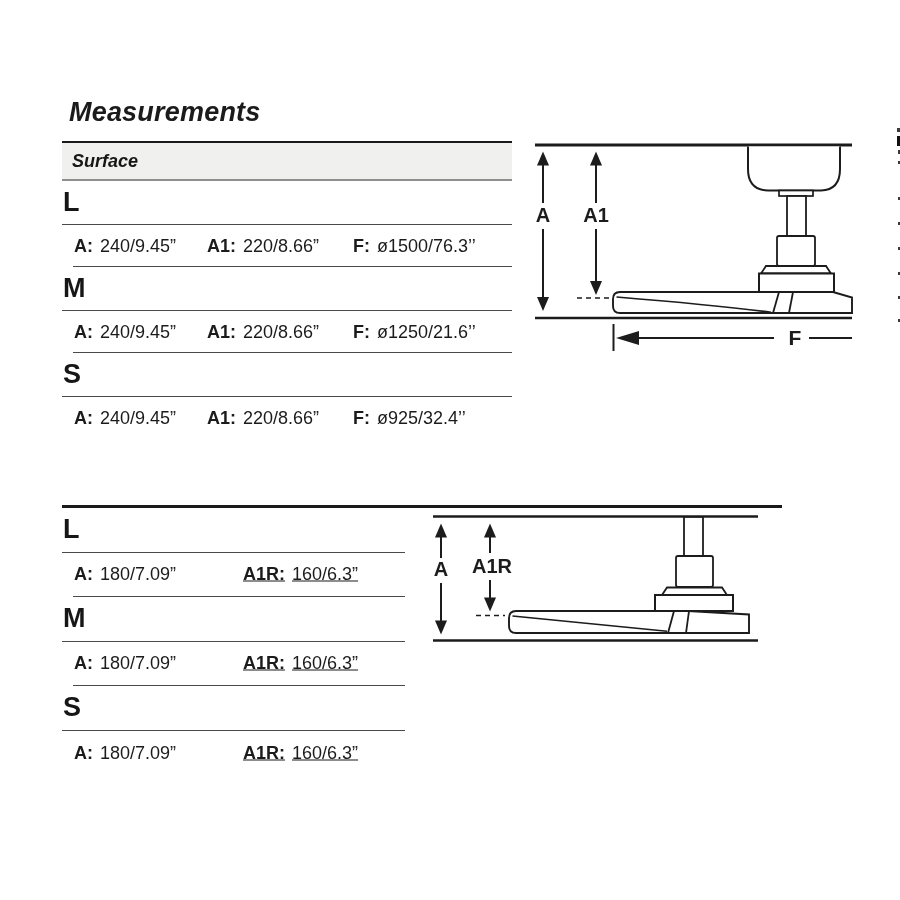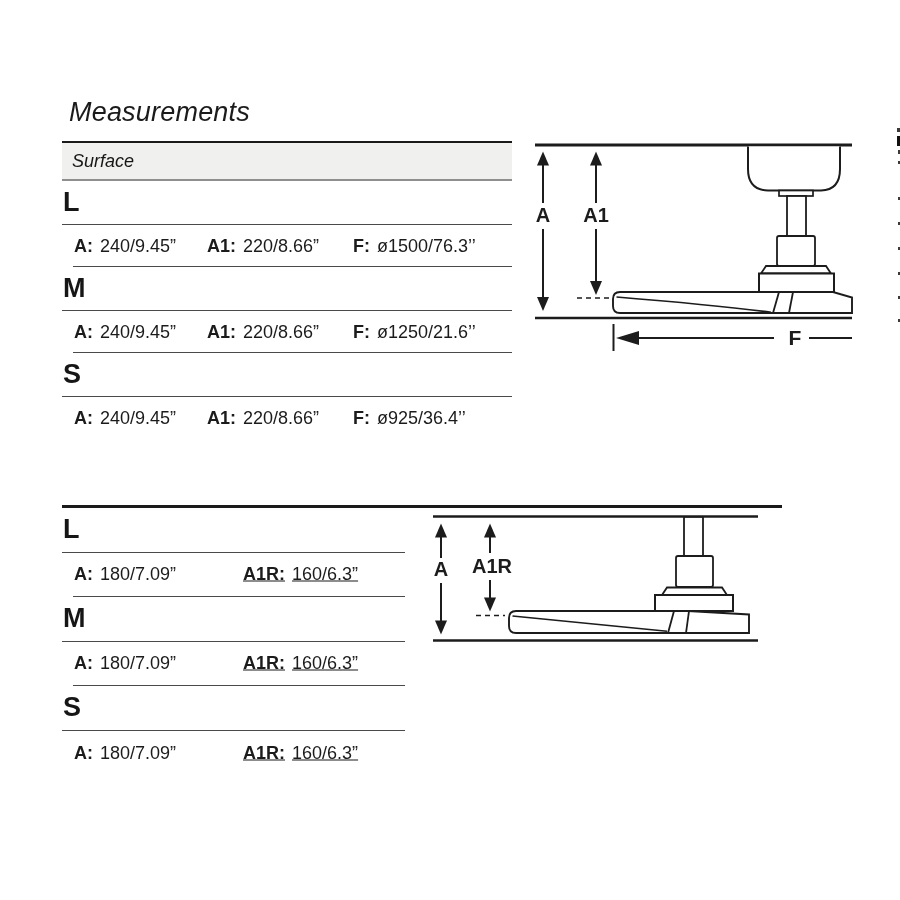--- a/index.html
+++ b/index.html
@@ -5,32 +5,32 @@
   html,body { margin:0; padding:0; background:#ffffff; }
   body {
     width:900px; height:900px; position:relative; overflow:hidden;
     font-family:"Liberation Sans", sans-serif; color:#1b1b1b;
     -webkit-font-smoothing:antialiased;
   }
   * { box-sizing:border-box; }
 
   .page-title {
     position:absolute; left:69px; top:97px;
-    font-size:27px; font-weight:normal; font-style:italic; letter-spacing:.2px;
+    font-size:27px; font-weight:bold; font-style:italic; letter-spacing:.2px;
   }
 
   
   .spec-table { position:absolute; background:#fff; }
   .surface-table  { left:62px; top:141px;  width:450px; border-top:2.6px solid #1a1a1a; }
   .recessed-table { left:62px; top:507.5px; width:343px; }
 
   .band {
     height:38px; background:#f0f0ee; border-bottom:2px solid #8f8f8f;
     display:flex; align-items:center; padding-left:10px;
-    font-size:18px; font-weight:normal; font-style:italic; color:#161616;
+    font-size:18px; font-weight:bold; font-style:italic; color:#161616;
   }
   .size-row {
     border-bottom:1.5px solid #4a4a4a; display:flex; align-items:center;
     padding-left:1px; font-size:27px; font-weight:bold; color:#161616;
   }
   .surface-table  .size-row { height:44px; }
   .recessed-table .size-row { height:45px; }
   .data-row { position:relative; border-bottom:1.5px solid #4a4a4a; font-size:18px;margin-left:11px; }
   .surface-table  .data-row { height:42px; }
   .recessed-table .data-row { height:44px; }
@@ -88,21 +88,21 @@
     <span class="cell c-a1"><b>A1:</b><span>220/8.66”</span></span>
     <span class="cell c-f"><b>F:</b><span>ø1250/21.6’’</span></span>
   </div>
 
   <div class="size-row">
     <span>S</span>
   </div>
   <div class="data-row last">
     <span class="cell c-a"><b>A:</b><span>240/9.45”</span></span>
     <span class="cell c-a1"><b>A1:</b><span>220/8.66”</span></span>
-    <span class="cell c-f"><b>F:</b><span>ø925/36.4’’</span></span>
+    <span class="cell c-f"><b>F:</b><span>ø925/32.4’’</span></span>
   </div>
 </div>
 
 <svg class="diagram diagram-surface" viewBox="530 138 335 225">
 
   <line class="ln" x1="535" y1="145" x2="852" y2="145" stroke-width="2.8"></line>
   <line class="ln" x1="535" y1="318" x2="852" y2="318" stroke-width="2.4"></line>
 
   <g>
     <path class="shape" stroke-width="1.9" d="M 620,292 L 833,292 L 852,297.5 L 852,313 L 620,313 Q 613,313 613,306 L 613,299 Q 613,292 620,292 Z"></path>

